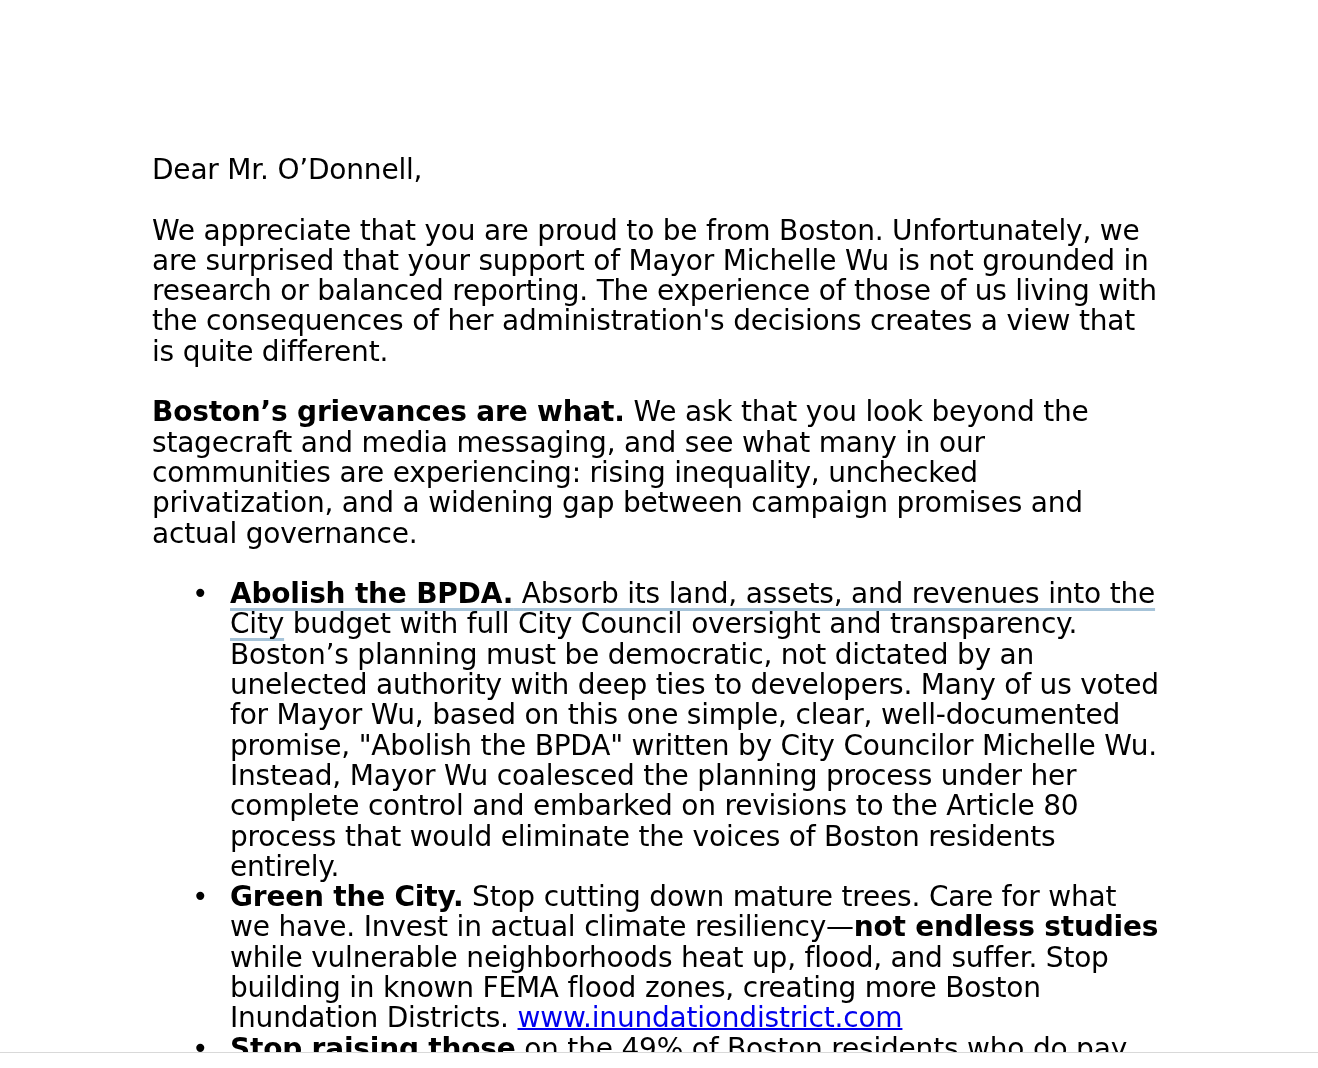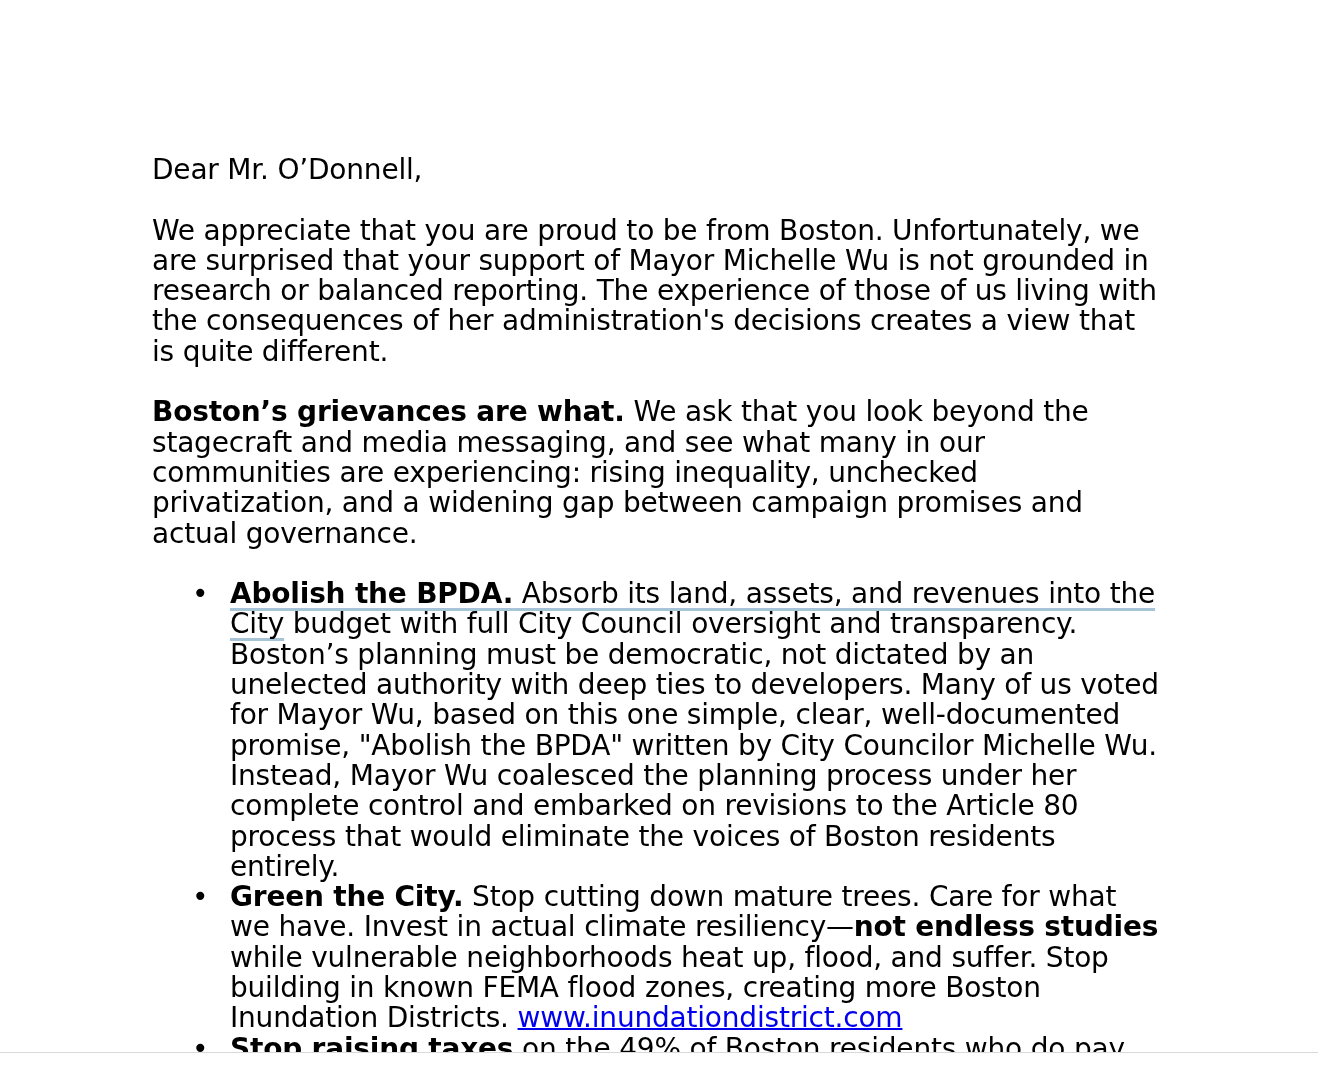--- a/index.html
+++ b/index.html
@@ -59,17 +59,17 @@
 
     <p class="para"><span class="seg b">Boston’s grievances are what.</span><span class="seg"> We ask that you look beyond the stagecraft and media messaging, and see what many in our communities are experiencing: rising inequality, unchecked privatization, and a widening gap between campaign promises and actual governance.</span></p>
 
 
     <ul class="bullets">
 
       <li class="bullet"><span class="dot">•</span><span class="seg b u">Abolish the BPDA.</span><span class="seg u"> Absorb its land, assets, and revenues into the City</span><span class="seg"> budget with full City Council oversight and transparency. Boston’s planning must be democratic, not dictated by an unelected authority with deep ties to developers. Many of us voted for Mayor Wu, based on this one simple, clear, well-documented promise, "Abolish the BPDA" written by City Councilor Michelle Wu. Instead, Mayor Wu coalesced the planning process under her complete control and embarked on revisions to the Article 80 process that would eliminate the voices of Boston residents entirely.</span></li>
 
       <li class="bullet"><span class="dot">•</span><span class="seg b">Green the City.</span><span class="seg"> Stop cutting down mature trees. Care for what we have. Invest in actual climate resiliency—</span><span class="seg b">not endless studies</span><span class="seg"> while vulnerable neighborhoods heat up, flood, and suffer. Stop building in known FEMA flood zones, creating more Boston Inundation Districts. </span><a class="seg link">www.inundationdistrict.com</a></li>
 
-      <li class="bullet"><span class="dot">•</span><span class="seg b">Stop raising taxes</span><span class="seg"> on the 49% of Boston residents who do pay them. Enough of the misleading claim that taxes are being “cut”—it’s a shell game. This is</span></li>
+      <li class="bullet"><span class="dot">•</span><span class="seg b">Stop raising those</span><span class="seg"> on the 49% of Boston residents who do pay them. Enough of the misleading claim that taxes are being “cut”—it’s a shell game. This is</span></li>
 
     </ul>
   </div>
 </div>
 
 </body></html>

